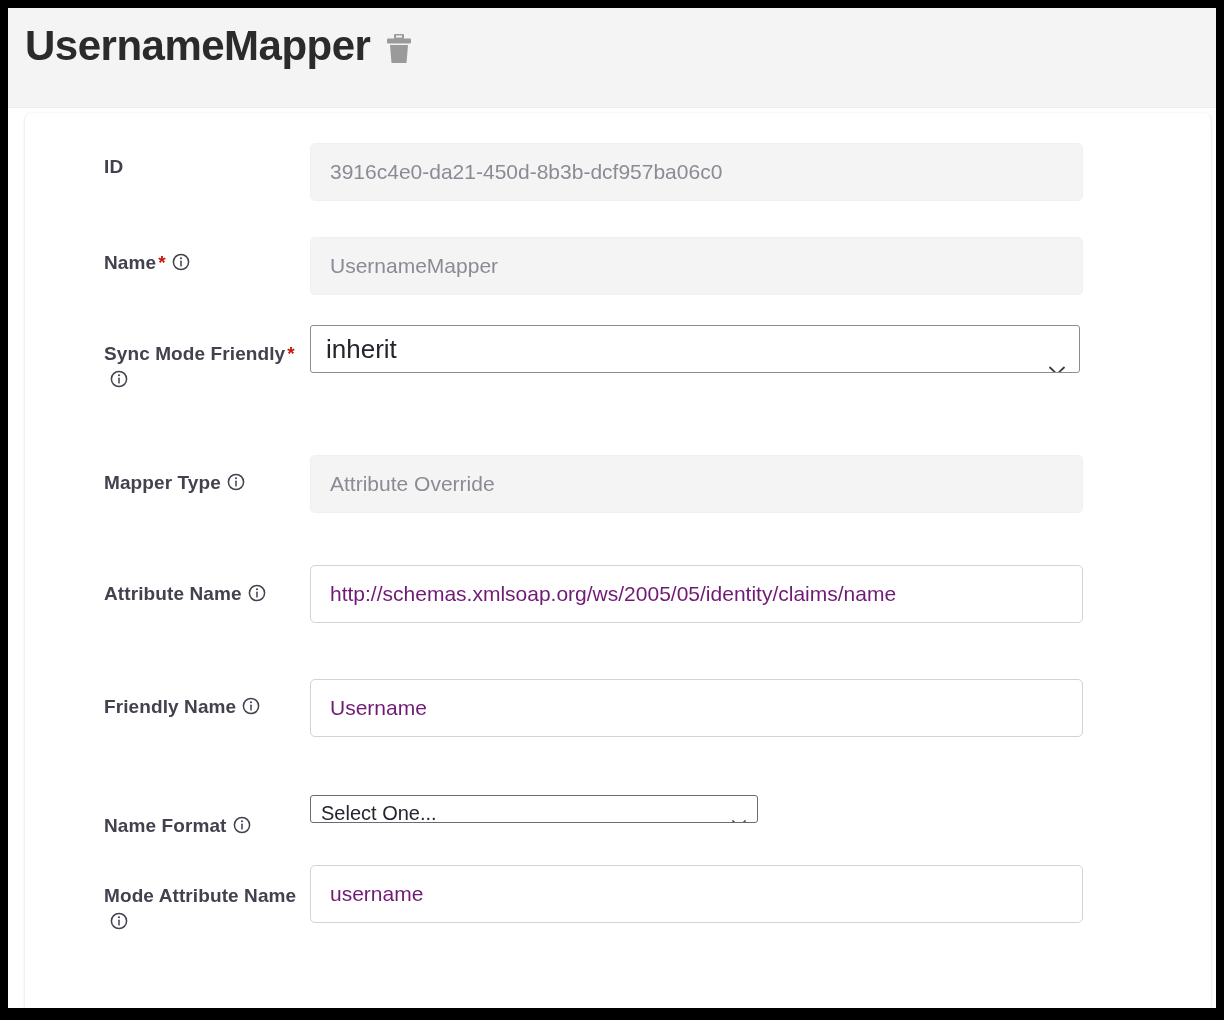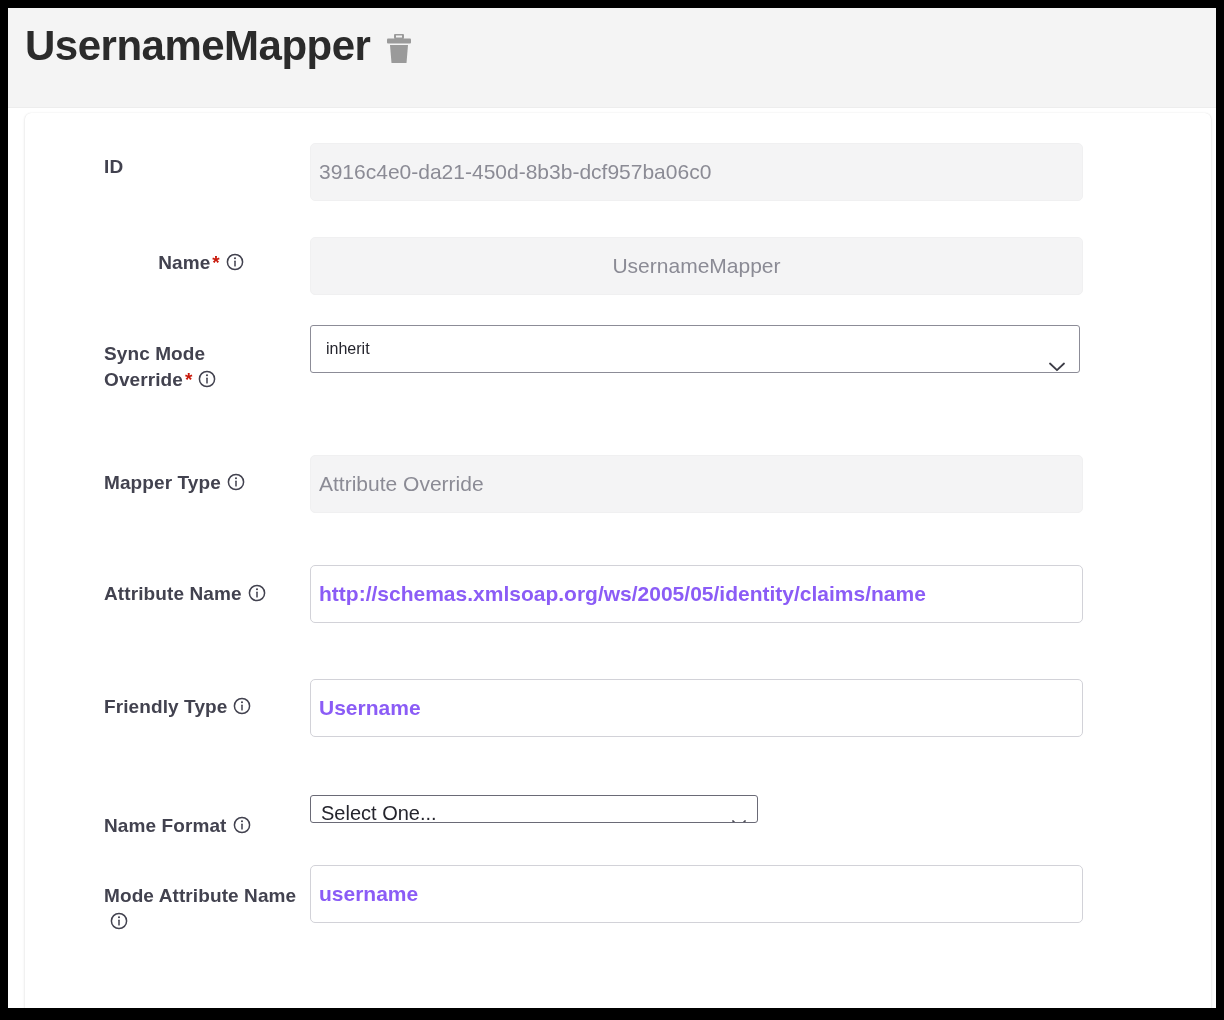--- a/index.html
+++ b/index.html
@@ -129,51 +129,50 @@
   .form-control {
     flex: 1;
     position: relative;
   }
 
   .txt {
     display: block;
     box-sizing: border-box;
     width: 773px;
     height: 58px;
-    padding: 0 8px;
+    padding: 0 19px;
     font-family: "Liberation Sans", sans-serif;
     font-size: 21px;
     line-height: 56px;
     border-radius: 5px;
     outline: none;
     white-space: nowrap;
     overflow: hidden;
   }
   .txt.enabled {
     background: #ffffff;
     border: 1px solid #d2d2d8;
-    color: #8b5cf6;
-    font-weight: bold;
+    color: #701a75;
   }
   .txt.disabled {
     background: #f4f4f5;
     border: 1px solid #f0f0f1;
     color: #8b8b95;
   }
 
   .sel {
     position: relative;
     box-sizing: border-box;
     width: 770px;
     height: 48px;
     background: #ffffff;
     border: 1px solid #8c8c97;
     border-radius: 3px;
     color: #25252d;
-    font-size: 16px;
+    font-size: 26px;
     line-height: 46px;
     padding: 0 20px 0 15px;
     white-space: nowrap;
     overflow: hidden;
     cursor: pointer;
   }
   .sel.narrow {
     width: 448px;
     height: 28px;
     line-height: 34px;
@@ -212,32 +211,32 @@
     </div>
 
     <div class="card">
       <div class="form" id="form-root" style="position: relative; padding-top: 0px;">
           <div class="form-row" style="position: absolute; left: 0px; top: 30px; width: 1186px;">
             <div class="form-label" style="position: relative; top: 11px;"><span>ID</span></div>
             <div class="form-control">
               <div class="txt disabled">3916c4e0-da21-450d-8b3b-dcf957ba06c0</div>
             </div>
           </div>
-          <div class="form-row" style="position: absolute; left: 0px; top: 124px; width: 1186px; text-align: center;">
+          <div class="form-row" style="position: absolute; left: 0px; top: 124px; width: 1186px;">
             <div class="form-label" style="position: relative; top: 13px;"><span>Name</span><span class="req-star">*</span><span class="info-icon"><svg viewBox="0 0 18 18" width="18" height="18" xmlns="http://www.w3.org/2000/svg">
                   <circle cx="9" cy="9" r="7.6" fill="none" stroke="#42424f" stroke-width="1.5"></circle>
                   <circle cx="9" cy="5.3" r="1.05" fill="#42424f"></circle>
                   <rect x="8.25" y="7.6" width="1.5" height="6" rx="0.6" fill="#42424f"></rect>
                 </svg></span></div>
             <div class="form-control">
               <div class="txt disabled">UsernameMapper</div>
             </div>
           </div>
           <div class="form-row" style="position: absolute; left: 0px; top: 212px; width: 1186px;">
-            <div class="form-label" style="position: relative; top: 16px;"><span>Sync Mode Override</span><span class="req-star">*</span><span class="info-icon"><svg viewBox="0 0 18 18" width="18" height="18" xmlns="http://www.w3.org/2000/svg">
+            <div class="form-label" style="position: relative; top: 16px;"><span>Sync Mode Friendly</span><span class="req-star">*</span><span class="info-icon"><svg viewBox="0 0 18 18" width="18" height="18" xmlns="http://www.w3.org/2000/svg">
                   <circle cx="9" cy="9" r="7.6" fill="none" stroke="#42424f" stroke-width="1.5"></circle>
                   <circle cx="9" cy="5.3" r="1.05" fill="#42424f"></circle>
                   <rect x="8.25" y="7.6" width="1.5" height="6" rx="0.6" fill="#42424f"></rect>
                 </svg></span></div>
             <div class="form-control">
               <div class="sel"><span>inherit</span><span class="chevron"><svg viewBox="0 0 16 10" width="100%" height="100%" xmlns="http://www.w3.org/2000/svg">
                     <path d="M1 1.5 L8 8.2 L15 1.5" fill="none" stroke="#3c3c46" stroke-width="1.8" stroke-linecap="round" stroke-linejoin="round"></path>
                   </svg></span></div>
             </div>
           </div>
@@ -255,21 +254,21 @@
             <div class="form-label" style="position: relative; top: 16px;"><span>Attribute Name</span><span class="info-icon"><svg viewBox="0 0 18 18" width="18" height="18" xmlns="http://www.w3.org/2000/svg">
                   <circle cx="9" cy="9" r="7.6" fill="none" stroke="#42424f" stroke-width="1.5"></circle>
                   <circle cx="9" cy="5.3" r="1.05" fill="#42424f"></circle>
                   <rect x="8.25" y="7.6" width="1.5" height="6" rx="0.6" fill="#42424f"></rect>
                 </svg></span></div>
             <div class="form-control">
               <div class="txt enabled">http://schemas.xmlsoap.org/ws/2005/05/identity/claims/name</div>
             </div>
           </div>
           <div class="form-row" style="position: absolute; left: 0px; top: 566px; width: 1186px;">
-            <div class="form-label" style="position: relative; top: 15px;"><span>Friendly Type</span><span class="info-icon"><svg viewBox="0 0 18 18" width="18" height="18" xmlns="http://www.w3.org/2000/svg">
+            <div class="form-label" style="position: relative; top: 15px;"><span>Friendly Name</span><span class="info-icon"><svg viewBox="0 0 18 18" width="18" height="18" xmlns="http://www.w3.org/2000/svg">
                   <circle cx="9" cy="9" r="7.6" fill="none" stroke="#42424f" stroke-width="1.5"></circle>
                   <circle cx="9" cy="5.3" r="1.05" fill="#42424f"></circle>
                   <rect x="8.25" y="7.6" width="1.5" height="6" rx="0.6" fill="#42424f"></rect>
                 </svg></span></div>
             <div class="form-control">
               <div class="txt enabled">Username</div>
             </div>
           </div>
           <div class="form-row" style="position: absolute; left: 0px; top: 682px; width: 1186px;">
             <div class="form-label" style="position: relative; top: 18px;"><span>Name Format</span><span class="info-icon"><svg viewBox="0 0 18 18" width="18" height="18" xmlns="http://www.w3.org/2000/svg">

